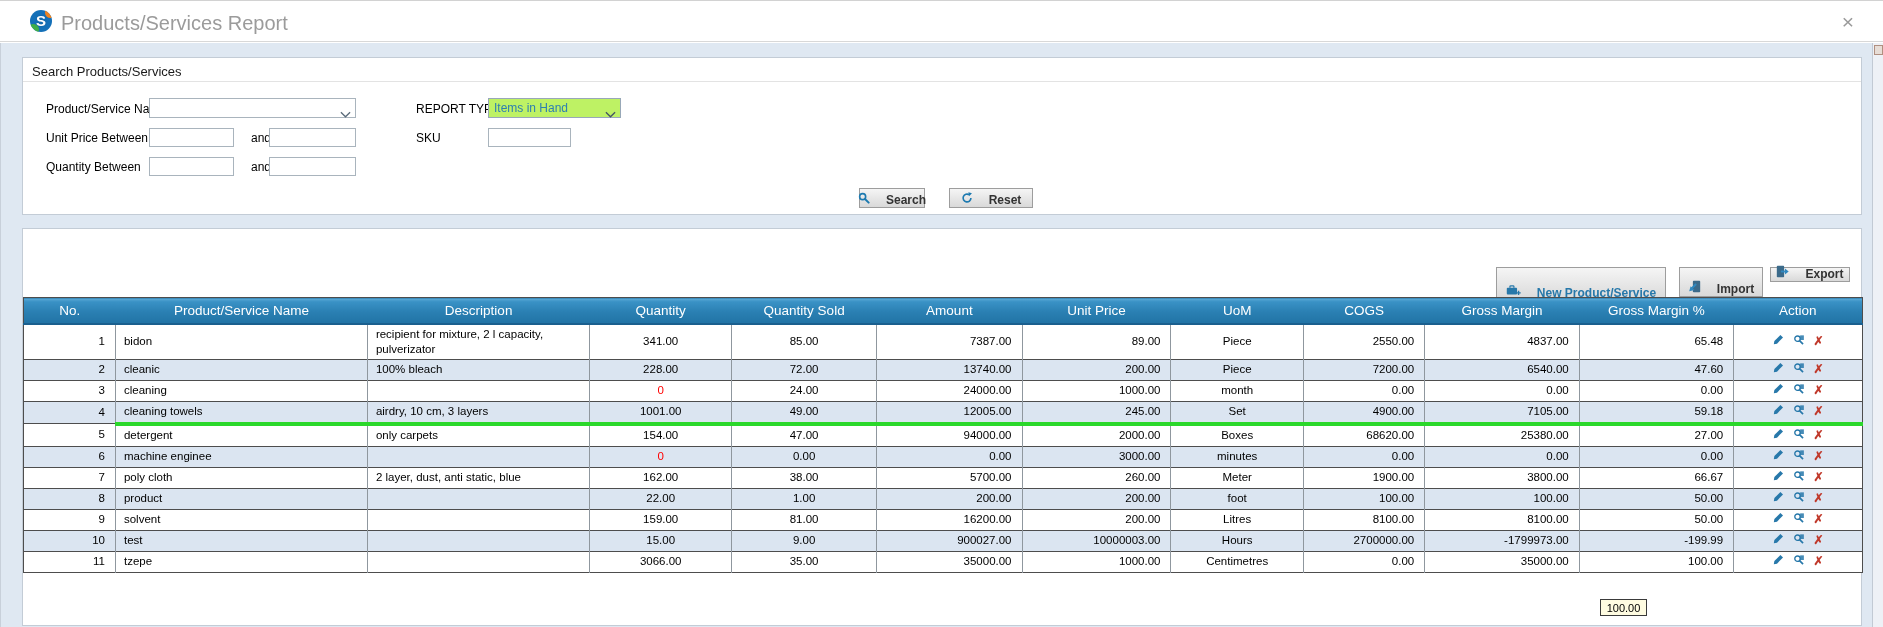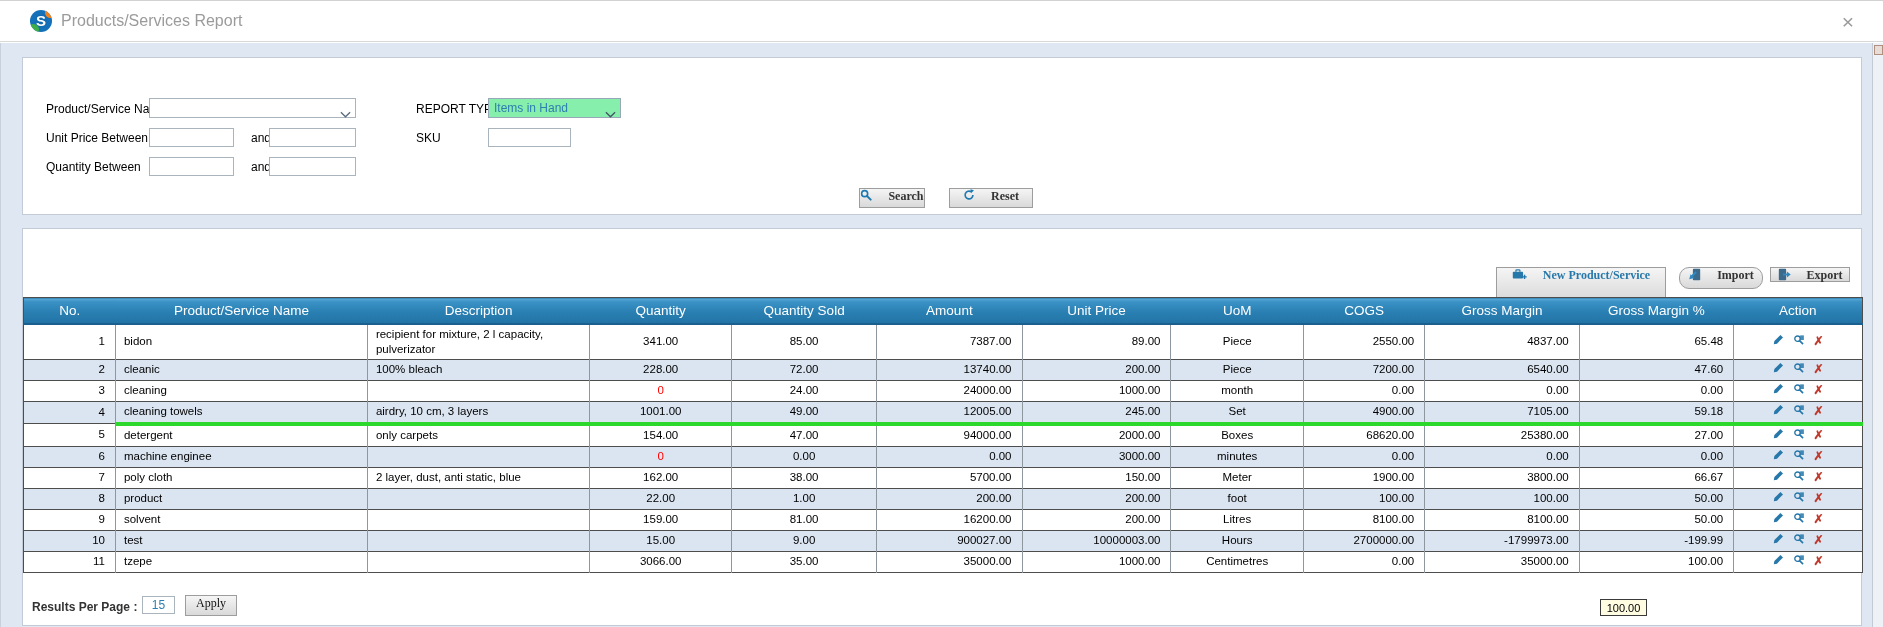--- a/index.html
+++ b/index.html
@@ -20,21 +20,21 @@
     position:absolute; left:30px; top:9px; width:22px; height:22px;
     border-radius:50%; background:#1470b8; overflow:hidden;
   }
   .logo::before { content:""; position:absolute; top:-3px; right:-4px; width:11px; height:11px; border-radius:50%; background:#ef8220; }
   .logo::after  { content:""; position:absolute; bottom:-3px; left:-2px; width:11px; height:11px; border-radius:50%; background:#3fae49; }
   .logo-s {
     position:absolute; z-index:2; width:22px; height:22px; text-align:center;
     color:#fff; font-weight:bold; font-size:15px; line-height:22px;
     text-shadow:0 0 2px #0d5a96;
   }
-  .window-title { position:absolute; left:61px; top:11px; font-size:16px; color:#9b9b9b; }
+  .window-title { position:absolute; left:61px; top:11px; font-size:20px; color:#9b9b9b; }
   .close-btn {
     position:absolute; right:22px; top:8px; width:26px; height:26px;
     font-size:21px; line-height:25px; text-align:center; color:#9a9a9a; cursor:default;
   }
 
   
   .content {
     position:absolute; top:43px; left:0; width:1872px; height:584px;
     background:#dfe8f2; border-left:1px solid #c8d0da;
   }
@@ -62,34 +62,34 @@
   .form-label { position:absolute; font-size:12px; color:#000; }
   .text-input {
     position:absolute; height:19px; border:1px solid #a9b4bd; background:#fff;
     font-size:12px; padding:0 4px; font-family:"Liberation Sans", sans-serif;
   }
   .select-box {
     position:absolute; height:20px; border:1px solid #a9b4bd; background:#fff;
     font-size:12px; line-height:18px; padding:0 18px 0 5px;
   }
   .select-box .chev { position:absolute; right:4px; top:6px; }
-  .select-report { background:#86efac; border-color:#98a8b8; color:#2e7fb0; }
+  .select-report { background:#bef264; border-color:#98a8b8; color:#2e7fb0; }
 
   .btn {
-    display:inline-flex; align-items:flex-start; justify-content:center; gap:16px;
+    display:inline-flex; align-items:flex-end; justify-content:center; gap:16px;
     background:linear-gradient(180deg,#f5f5f5 0%, #e4e4e4 60%, #d9d9d9 100%);
     border:1px solid #9d9d9d; font-size:12px; font-weight:bold; color:#333;
-    font-family:Liberation Serif, serif; cursor:default;
+    font-family:Liberation Sans, sans-serif; cursor:default;
   }
   #btn-search { position:absolute; left:836px; top:130px; width:66px; height:20px; }
   #btn-reset  { position:absolute; left:926px; top:130px; width:84px; height:20px; }
 
   
   #btn-new    { position:absolute; left:1473px; top:38px; width:170px; height:34px; color:#2778aa; }
-  #btn-import { position:absolute; left:1656px; top:38px; width:84px;  height:22px;border-radius:10px; }
+  #btn-import { position:absolute; left:1656px; top:38px; width:84px;  height:30px; }
   #btn-export { position:absolute; left:1747px; top:38px; width:80px;  height:15px; }
 
   
   .table-wrap { position:absolute; left:0; top:68px; width:1840px; }
   table { width:100%; border-collapse:collapse; table-layout:fixed; }
   thead th {
     height:26px; font-size:13.5px; font-weight:normal; color:#ffffff; text-align:center;
     background:linear-gradient(180deg,#60acd8 0%, #3a92c6 12%, #2a7fb2 55%, #2173a5 100%);
     border-bottom:2px solid #1a5f8e;
     overflow:hidden; white-space:nowrap;margin-left:32px;
@@ -133,20 +133,21 @@
   <span class="window-title">Products/Services Report</span>
   <span class="close-btn">×</span>
 </div>
 
 <div class="content"></div>
 <div class="scrollbar">
   <div class="scroll-thumb"></div>
 </div>
 
 <div class="panel" id="search-panel">
+  <div class="panel-title">Search Products/Services</div>
 
   <span class="form-label" style="left:23px; top:44px;">Product/Service Name</span>
   <span class="select-box" style="left:126px; top:40px; width:207px;">
     <span></span>
     <span class="chev">
       <svg viewBox="0 0 12 7" width="11" height="7">
           <polyline points="1,1 6,6 11,1" fill="none" stroke="#5a6b7a" stroke-width="1.4"></polyline>
         </svg>
     </span>
   </span>
@@ -404,21 +405,21 @@
                 <span class="del-glyph">✗</span>
               </span></td>
           </tr>
           <tr>
             <td class="al-r cell-no">7</td>
             <td class="al-l cell-name">poly cloth</td>
             <td class="al-l cell-description">2 layer, dust, anti static, blue</td>
             <td class="al-c cell-quantity">162.00</td>
             <td class="al-c cell-quantity_sold">38.00</td>
             <td class="al-r cell-amount">5700.00</td>
-            <td class="al-r cell-unit_price">150.00</td>
+            <td class="al-r cell-unit_price">260.00</td>
             <td class="al-c cell-uom">Meter</td>
             <td class="al-r cell-cogs">1900.00</td>
             <td class="al-r cell-gross_margin">3800.00</td>
             <td class="al-r cell-gross_margin_pct">66.67</td>
             <td class="al-c cell-action"><span class="action-icons">
                 <span><svg viewBox="0 0 16 16" width="11" height="11">
                     <path d="M10.8 1.4l3.8 3.8L5.8 14l-4.6 0.8L2 10.2z" fill="#2778aa"></path>
                   </svg></span>
                 <span><svg viewBox="0 0 16 16" width="12" height="12">
                     <rect x="9.5" y="1.8" width="5" height="6.2" fill="#2778aa" opacity="0.85"></rect>
@@ -521,22 +522,15 @@
                     <circle cx="6" cy="6.2" r="3.6" fill="none" stroke="#2778aa" stroke-width="1.8"></circle>
                     <line x1="8.7" y1="8.9" x2="13.4" y2="13.6" stroke="#2778aa" stroke-width="2.2"></line>
                   </svg></span>
                 <span class="del-glyph">✗</span>
               </span></td>
           </tr>
         </tbody>
       </table>
   </div>
 
-  <div class="results-footer">
-    <span class="rpp-label">Results Per Page :</span>
-    <input class="text-input" id="rpp-input" value="15" style="">
-    <button class="btn" id="btn-apply">
-      <span>Apply</span>
-    </button>
-  </div>
 </div>
 
 <div class="overlay-box">100.00</div>
 
 </body></html>

